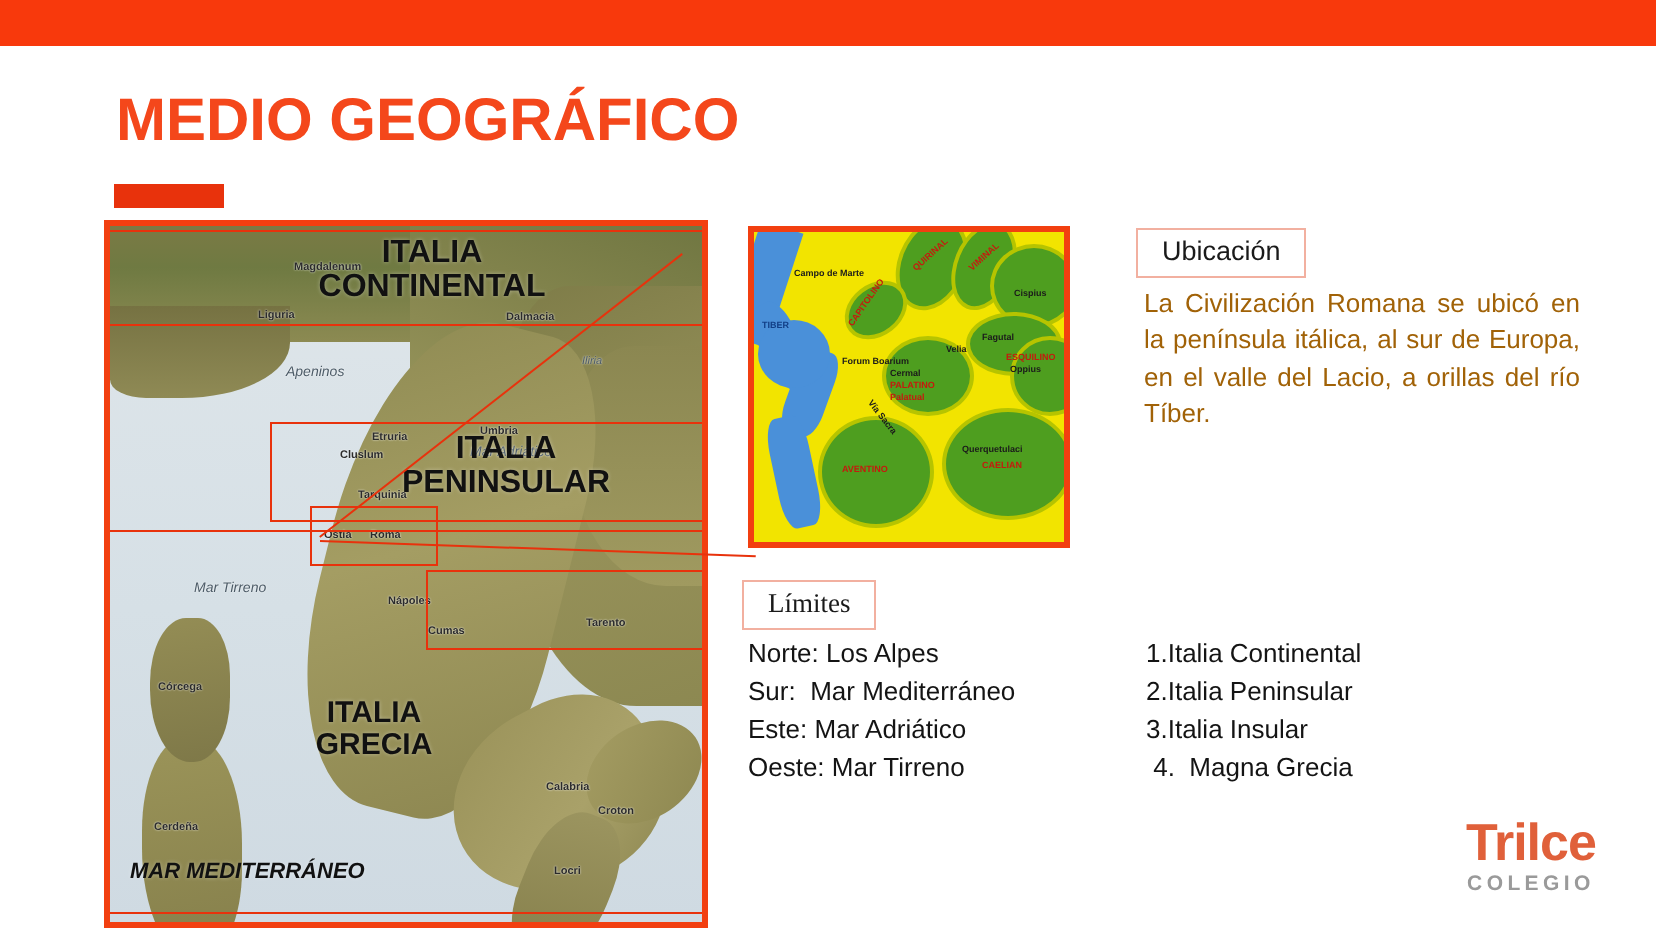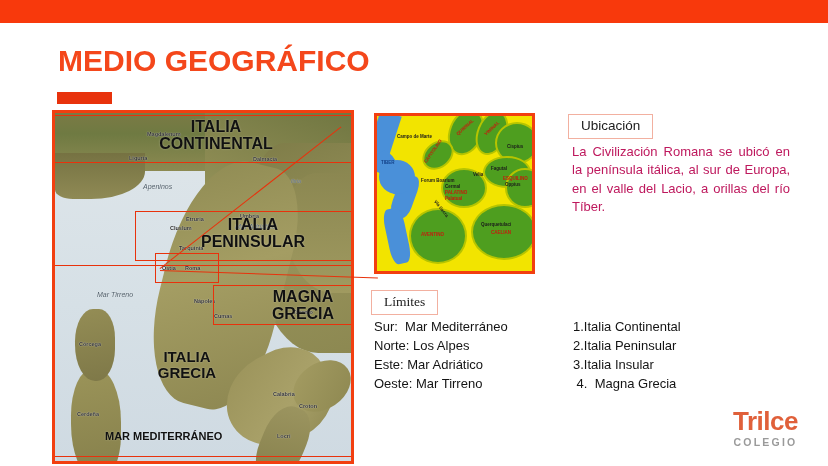--- a/index.html
+++ b/index.html
@@ -112,21 +112,21 @@
 
   .map-label{
     position:absolute;color:#111;font-weight:bold;
     text-shadow:0 0 2px rgba(255,255,255,.35);
     line-height:1.05;
   }
   .lbl-continental{left:76px;top:6px;font-size:16px;text-align:center;width:170px;}
   .lbl-peninsular{left:118px;top:104px;font-size:16px;text-align:center;width:160px;}
   .lbl-magna{left:198px;top:176px;font-size:16px;text-align:center;width:100px;}
   .lbl-insular{left:72px;top:236px;font-size:15px;text-align:center;width:120px;}
-  .lbl-medit{left:10px;top:318px;font-size:11px;font-weight:bold;margin-left:40px;}
+  .lbl-medit{left:10px;top:318px;font-size:11px;font-style:italic;font-weight:bold;}
 
   .small-lbl{
     position:absolute;font-size:5.5px;color:#2b2b2b;font-weight:bold;
     text-shadow:0 0 1px #fff;white-space:nowrap;
   }
   .small-it{font-style:italic;font-weight:normal;color:#4b5a66;}
 
   
   .rbox{position:absolute;border:1px solid #e8320c;}
   .rbox-cont{left:-2px;top:2px;width:340px;height:46px;}
@@ -164,21 +164,21 @@
     padding:3px 12px 4px 12px;
     line-height:1.2;
     white-space:nowrap;
   }
   .hbox-ubicacion{left:568px;top:114px;}
   .hbox-limites{left:371px;top:290px;font-family:Liberation Serif, serif;}
   .hbox-regiones{left:570px;top:290px;}
 
   .body-ubicacion{
     position:absolute;left:572px;top:143px;width:218px;
-    font-size:13px;color:#be185d;line-height:1.42;
+    font-size:13px;color:#a16207;line-height:1.42;
     text-align:justify;
   }
   .list{
     position:absolute;font-size:13px;color:#141414;line-height:1.45;
   }
   .list-limites{left:374px;top:318px;}
   .list-regiones{left:573px;top:318px;}
   .list div{white-space:pre;}
 
   
@@ -243,24 +243,20 @@
       <div class="rbox rbox-insular"></div>
       <div class="rbox rbox-roma"></div>
 
       <div class="map-label lbl-continental">
         <span>ITALIA</span><br>
         <span>CONTINENTAL</span>
       </div>
       <div class="map-label lbl-peninsular">
         <span>ITALIA</span><br>
         <span>PENINSULAR</span>
-      </div>
-      <div class="map-label lbl-magna">
-        <span>MAGNA</span><br>
-        <span>GRECIA</span>
       </div>
       <div class="map-label lbl-insular">
         <span>ITALIA</span><br>
         <span>GRECIA</span>
       </div>
       <div class="map-label lbl-medit">MAR MEDITERRÁNEO</div>
     </div>
   </div>
 
   <div class="conn" style="left:160px;top:268px;width:230px;transform:rotate(-38deg);"></div>
@@ -302,22 +298,22 @@
     <div class="ins-lbl red" style="left:44px;top:116px;">AVENTINO</div>
     <div class="ins-lbl" style="left:104px;top:106px;">Querquetulaci</div>
     <div class="ins-lbl red" style="left:114px;top:114px;">CAELIAN</div>
   </div>
 
   <div class="hbox hbox-ubicacion">Ubicación</div>
   <div class="body-ubicacion">La Civilización Romana se ubicó en la península itálica, al sur de Europa, en el valle del Lacio, a orillas del río Tíber.</div>
 
   <div class="hbox hbox-limites">Límites</div>
   <div class="list list-limites">
+    <div>Norte: Los Alpes</div>
     <div>Sur:  Mar Mediterráneo</div>
-    <div>Norte: Los Alpes</div>
     <div>Este: Mar Adriático</div>
     <div>Oeste: Mar Tirreno</div>
   </div>
 
   <div class="list list-regiones">
     <div>1.Italia Continental</div>
     <div>2.Italia Peninsular</div>
     <div>3.Italia Insular</div>
     <div> 4.  Magna Grecia</div>
   </div>

